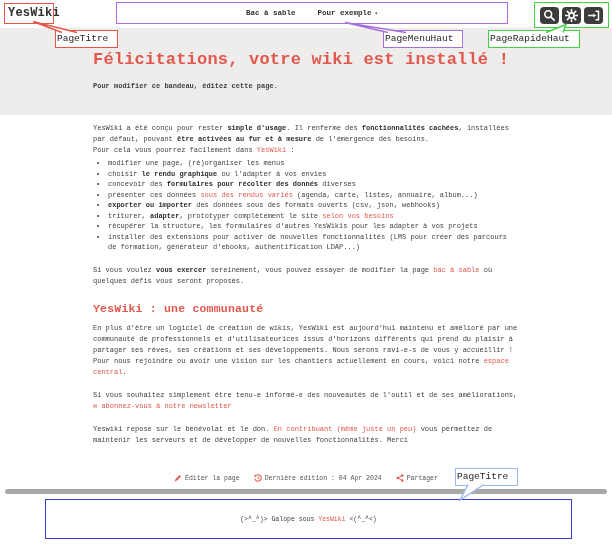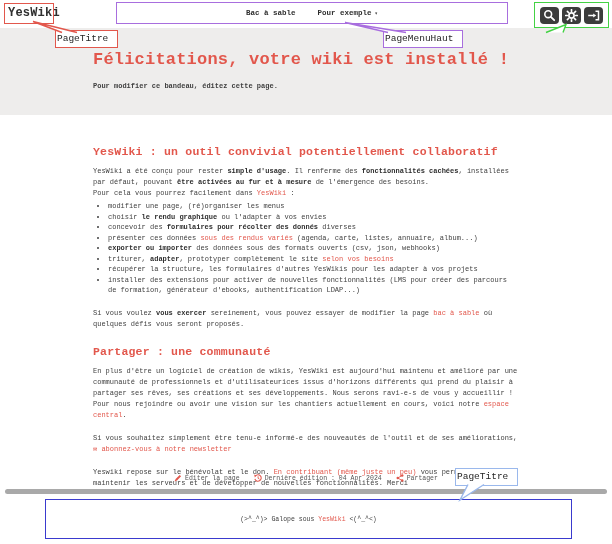--- a/index.html
+++ b/index.html
@@ -108,36 +108,35 @@
     <div class="ann-box box-menu"></div>
     <div class="ann-box box-rapide"></div>
   </div>
 
   <div class="banner">
     <h1>Félicitations, votre wiki est installé !</h1>
     <div class="sub">Pour modifier ce bandeau, éditez cette page.</div>
   </div>
 
   <div class="main">
-    <h2 class="h2-1">YesWiki : un outil convivial potentiellement collaboratif</h2>
     <p class="mt8"><span class="seg-p">YesWiki a été conçu pour rester </span><span class="seg-b">simple d'usage</span><span class="seg-p">. Il renferme des </span><span class="seg-b">fonctionnalités cachées</span><span class="seg-p">, installées par défaut, pouvant </span><span class="seg-b">être activées au fur et à mesure</span><span class="seg-p"> de l'émergence des besoins.</span></p>
     <p><span class="seg-p">Pour cela vous pourrez facilement dans </span><span class="seg-a">YesWiki</span><span class="seg-p"> :</span></p>
     <ul>
       <li><span class="seg-p">modifier une page, (ré)organiser les menus</span></li>
       <li><span class="seg-p">choisir </span><span class="seg-b">le rendu graphique</span><span class="seg-p"> ou l'adapter à vos envies</span></li>
       <li><span class="seg-p">concevoir des </span><span class="seg-b">formulaires pour récolter des donnés</span><span class="seg-p"> diverses</span></li>
       <li><span class="seg-p">présenter ces données </span><span class="seg-a">sous des rendus variés</span><span class="seg-p"> (agenda, carte, listes, annuaire, album...)</span></li>
       <li><span class="seg-b">exporter ou importer</span><span class="seg-p"> des données sous des formats ouverts (csv, json, webhooks)</span></li>
       <li><span class="seg-p">triturer, </span><span class="seg-b">adapter</span><span class="seg-p">, prototyper complètement le site </span><span class="seg-a">selon vos besoins</span></li>
       <li><span class="seg-p">récupérer la structure, les formulaires d'autres YesWikis pour les adapter à vos projets</span></li>
       <li><span class="seg-p">installer des extensions pour activer de nouvelles fonctionnalités (LMS pour créer des parcours de formation, générateur d'ebooks, authentification LDAP...)</span></li>
     </ul>
     <p class="mt12"><span class="seg-p">Si vous voulez </span><span class="seg-b">vous exercer</span><span class="seg-p"> sereinement, vous pouvez essayer de modifier la page </span><span class="seg-a">bac à sable</span><span class="seg-p"> où quelques défis vous seront proposés.</span></p>
 
-    <h2 class="h2-2">Partager : une communauté</h2>
+    <h2 class="h2-2">YesWiki : une communauté</h2>
     <p class="mt8"><span class="seg-p">En plus d'être un logiciel de création de wikis, YesWiki est aujourd'hui maintenu et amélioré par une communauté de professionnels et d'utilisateurices issus d'horizons différents qui prend du plaisir à partager ses rêves, ses créations et ses développements. Nous serons ravi-e-s de vous y accueillir !</span></p>
     <p><span class="seg-p">Pour nous rejoindre ou avoir une vision sur les chantiers actuellement en cours, voici notre </span><span class="seg-a">espace central</span><span class="seg-p">.</span></p>
     <p class="mt12"><span class="seg-p">Si vous souhaitez simplement être tenu-e informé-e des nouveautés de l'outil et de ses améliorations, </span><span class="seg-ic">✉ </span><span class="seg-a">abonnez-vous à notre newsletter</span></p>
     <p class="mt12"><span class="seg-p">Yeswiki repose sur le bénévolat et le don. </span><span class="seg-a">En contribuant (même juste un peu)</span><span class="seg-p"> vous permettez de maintenir les serveurs et de développer de nouvelles fonctionnalités. Merci</span></p>
   </div>
 
   <div class="actionbar">
     <span class="action">
       <svg width="8" height="8" viewBox="0 0 9 9">
         <path d="M0.6 8.4 L1.8 5.6 L6.4 1 L8 2.6 L3.4 7.2 Z" fill="#e2574c"></path>
@@ -164,20 +163,21 @@
     </span>
   </div>
 
   <div class="divider"></div>
   <div class="footer-box">
     <p><span class="seg-p">(&gt;^_^)&gt; Galope sous </span><span class="seg-a">YesWiki</span><span class="seg-p"> &lt;(^_^&lt;)</span></p>
   </div>
 
   <div class="callout co-titre">PageTitre</div>
   <div class="callout co-menu">PageMenuHaut</div>
+  <div class="callout co-rapide">PageRapideHaut</div>
   <div class="callout co-footer">PageTitre</div>
 
   <svg class="tails">
     <path d="M 62 32.5 L 33 21.5 L 77 32.5" fill="#fff" stroke="#e2574c" stroke-width="1.4"></path>
     <path d="M 388 32.5 L 345 22.5 L 406 32.5" fill="#fff" stroke="#a86ede" stroke-width="1.4"></path>
     <path d="M 546 32.5 L 566 24.5 L 563 32.5" fill="#fff" stroke="#44d244" stroke-width="1.4"></path>
     <path d="M 468 484.5 L 460 500 L 484 484.5" fill="#fff" stroke="#9ab8ec" stroke-width="1.4"></path>
   </svg>
 
 </div>

